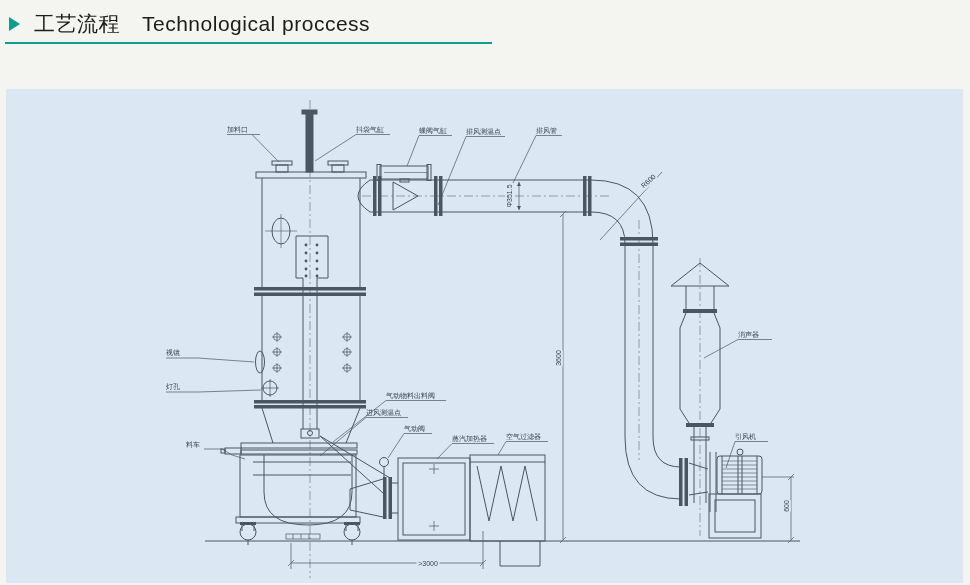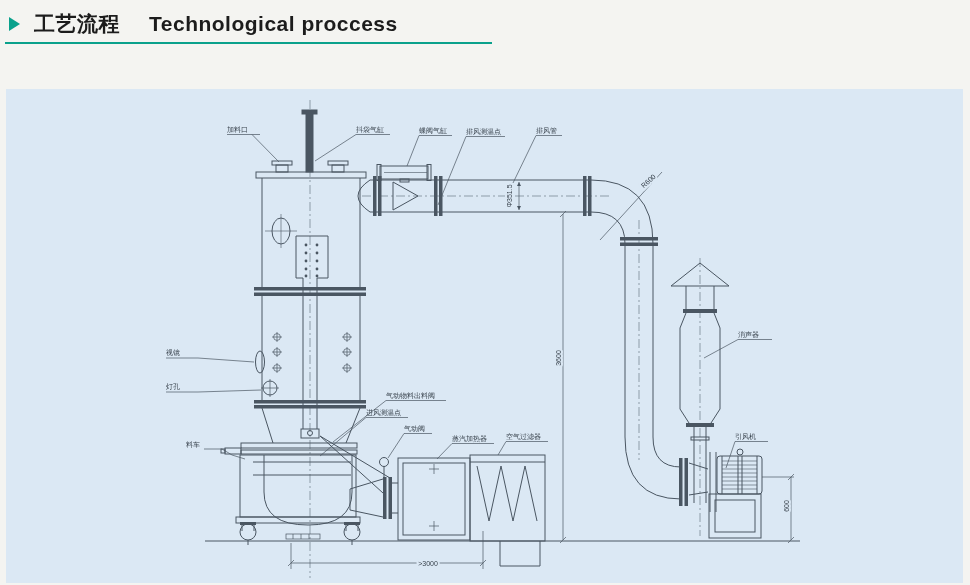--- a/index.html
+++ b/index.html
@@ -7,22 +7,22 @@
     width:970px;height:585px;position:relative;overflow:hidden;
     background:#f4f4f1;
     font-family:"Liberation Sans", sans-serif;
   }
   .header{position:absolute;left:0;top:0;width:970px;height:46px;}
   .bullet{
     position:absolute;left:9px;top:17px;width:0;height:0;
     border-left:11px solid #0aa18c;border-top:7px solid transparent;border-bottom:7px solid transparent;
   }
   .title{position:absolute;left:34px;top:10px;margin:0;font-size:21px;color:#1c1c1c;letter-spacing:.5px;white-space:nowrap;}
-  .title .zh{font-weight:700;}
-  .title .en{font-weight:700;margin-left:29px;}
+  .title .zh{font-weight:400;}
+  .title .en{font-weight:400;margin-left:22px;}
   .rule{position:absolute;left:5px;top:42px;width:487px;height:2px;background:#0aa18c;}
   .panel{position:absolute;left:6px;top:89px;width:957px;height:494px;background:#dbe8f4;}
   svg{position:absolute;left:0;top:0;}
   svg text{fill:#39434d;}
   .lbl{font-size:7px;}
   .dim{font-size:7px;}
   .ko{paint-order:stroke;stroke:#dbe8f4;stroke-width:4px;}
 </style>
 </head>
 <body>

